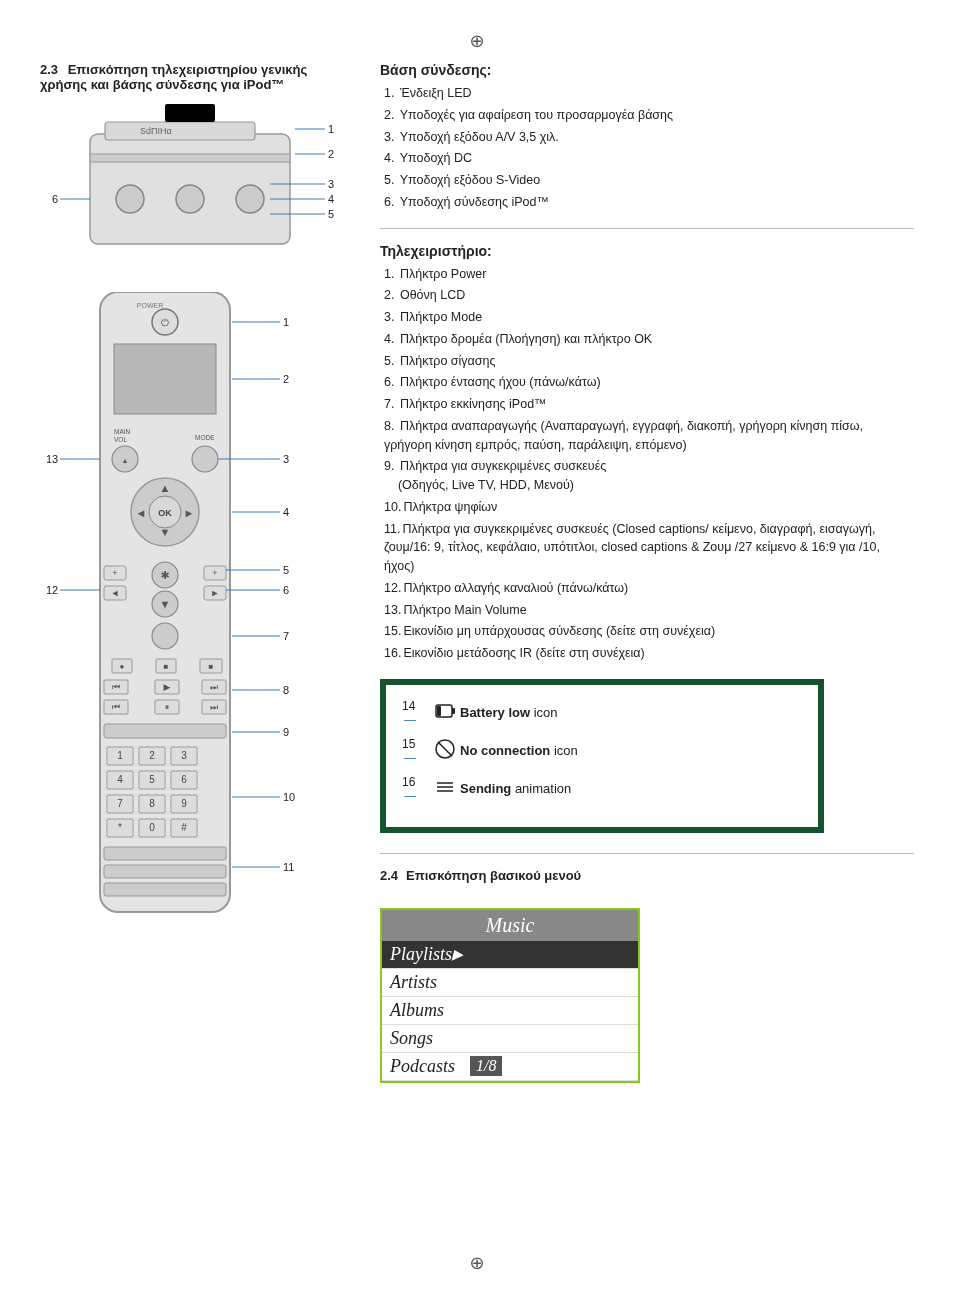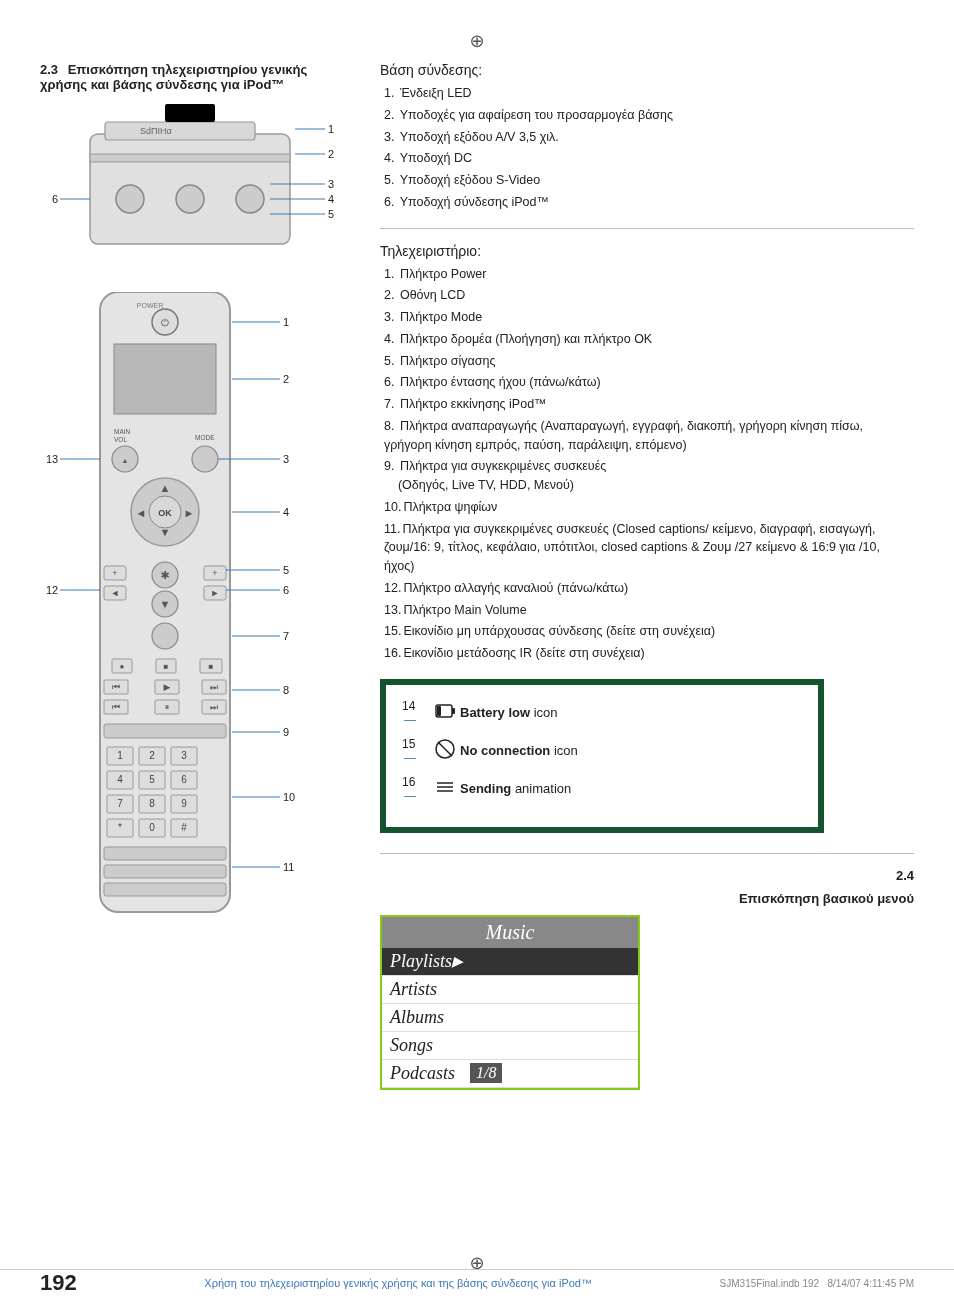--- a/index.html
+++ b/index.html
@@ -39,21 +39,21 @@
       width: 310px;
       flex-shrink: 0;
     }
 
     
     .right-col {
       flex: 1;
     }
 
     .section-title {
-      font-weight: normal;
+      font-weight: bold;
       font-size: 14px;
       margin-bottom: 6px;
     }
 
     .numbered-list {
       list-style: none;
       padding: 0;
       margin-bottom: 16px;
     }
 
@@ -470,21 +470,21 @@
               <line x1="3" y1="15" x2="19" y2="15" stroke="#222" stroke-width="1.5"></line>
             </svg>
           </span>
           <span class="icon-label"><strong>Sending</strong><span> animation</span></span>
         </div>
       </div>
 
       <hr class="hr">
 
       <div class="section-24">
-        <div style="display:flex;align-items:flex-end;gap:8px;margin-bottom:9px;flex-direction:column;">
+        <div style="display:flex;align-items:center;gap:8px;margin-bottom:25px;">
           <span style="font-weight:bold;font-size:13px;">2.4</span>
           <span style="font-size:13px;font-weight:bold;">Επισκόπηση βασικού μενού</span>
         </div>
 
         <div class="menu-box">
           <div class="menu-title-bar">Music</div>
           <div class="menu-item selected">
             <span>Playlists</span>
             <span class="menu-item-arrow">▶</span>
           </div>
@@ -500,24 +500,16 @@
           <div class="menu-item">
             <span>Podcasts</span>
             <span class="menu-badge">1/8</span>
           </div>
         </div>
       </div>
 
     </div>
   </div>
 
-  <div class="footer">
-    <span class="footer-page-num">192</span>
-    <span class="footer-text">Χρήση του τηλεχειριστηρίου γενικής χρήσης και της βάσης σύνδεσης για iPod™</span>
-    <span class="footer-file">
-      <span>SJM315Final.indb   192</span>&nbsp;&nbsp;
-      <span>8/14/07   4:11:45 PM</span>
-    </span>
-  </div>
 
   <div style="position:absolute;bottom:40px;left:50%;transform:translateX(-50%);font-size:18px;color:#555;">⊕</div>
 
 </div>
 
 </body></html>

